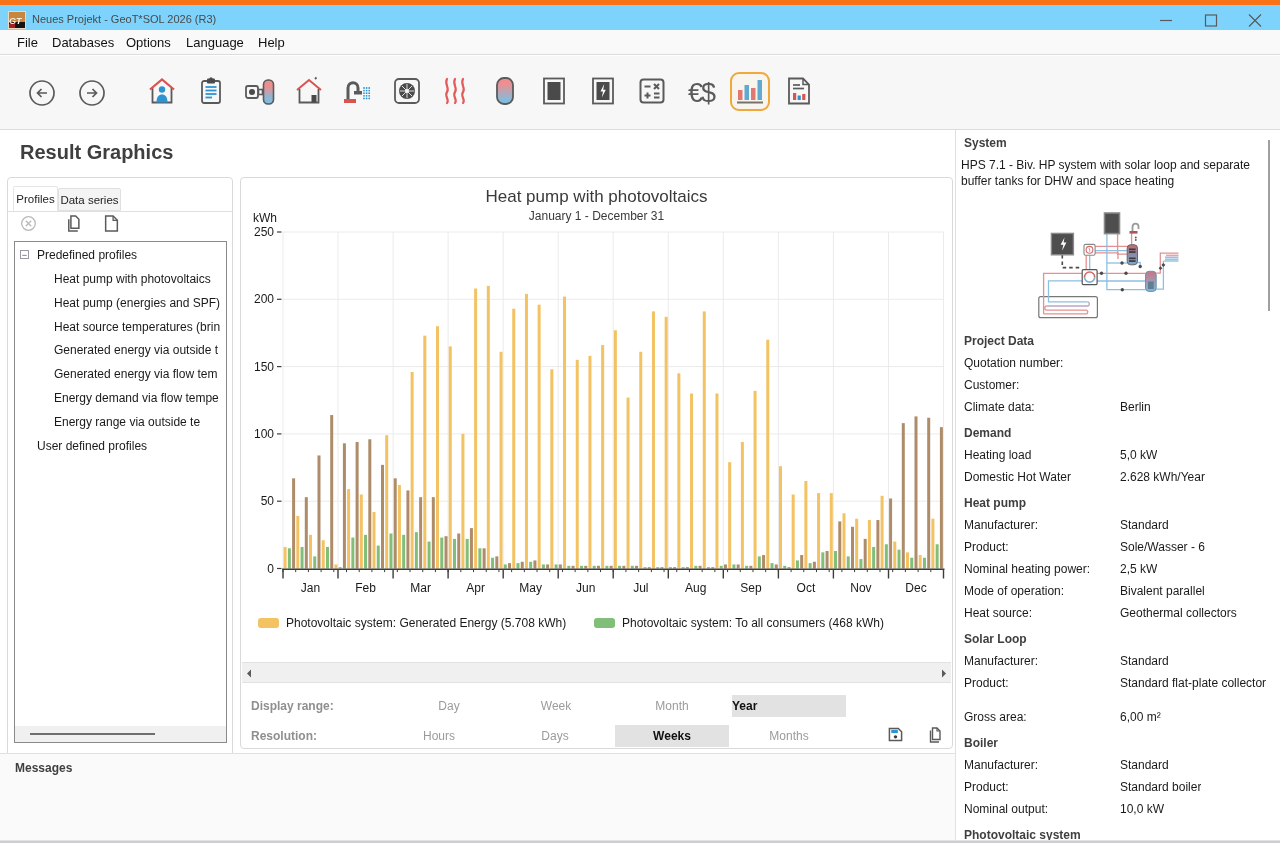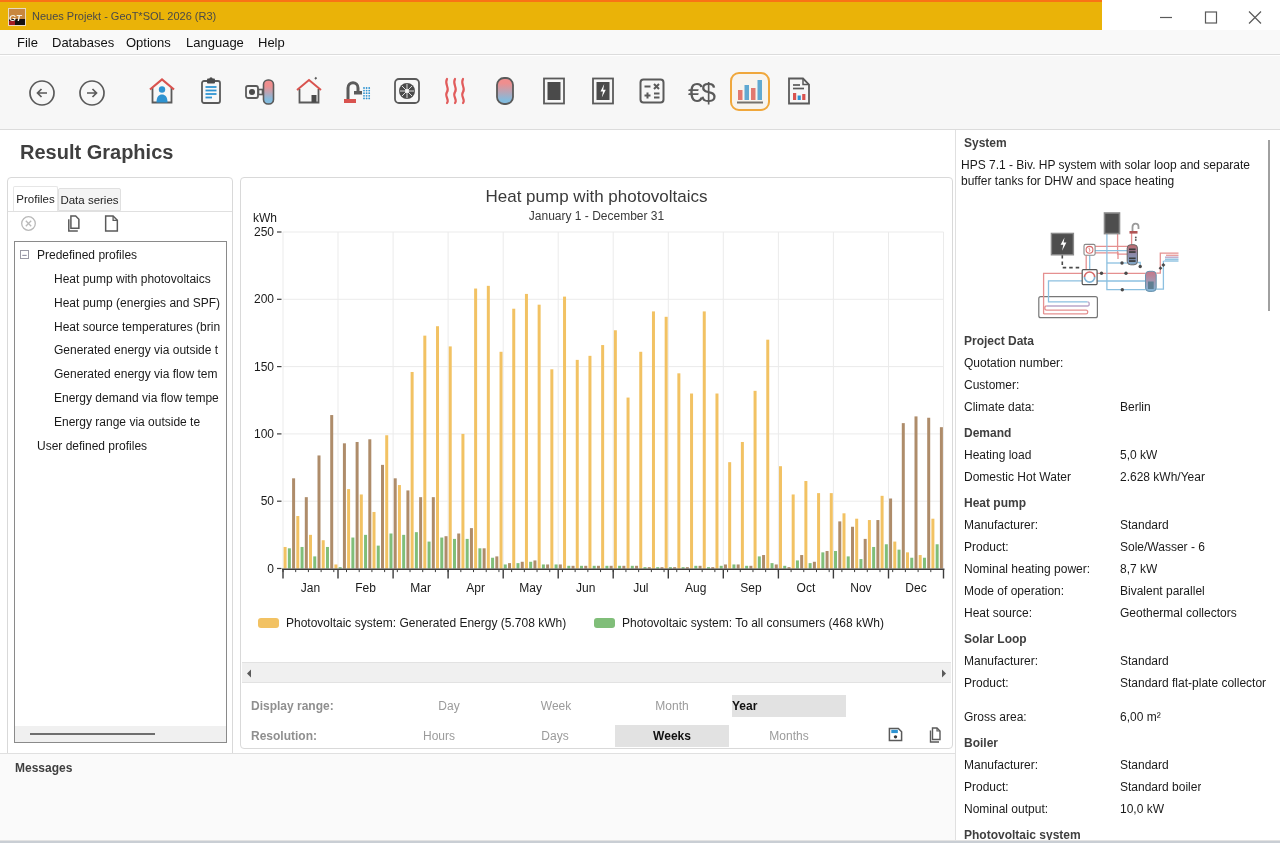--- a/index.html
+++ b/index.html
@@ -1,18 +1,18 @@
 <!DOCTYPE html>
 <html><head><meta charset="utf-8"><style>
 *{margin:0;padding:0;box-sizing:border-box;font-family:"Liberation Sans",sans-serif}
 body{width:1280px;height:843px;overflow:hidden;background:#fff;position:relative}
 .abs{position:absolute}
 </style></head><body>
 
-<div class="abs" style="left:0;top:0;width:1102px;height:30px;background:#eab308;border-top:2px solid #f97316">
+<div class="abs" style="left:0;top:0;width:1280px;height:30px;background:#7dd3fc;border-top:5px solid #f97316">
   <div class="abs" style="left:9px;top:7px;width:16px;height:16px;background:linear-gradient(180deg,#c8873f 0%,#c8873f 60%,#151211 60%,#151211 100%);box-shadow:0 0 0 1px #e8d9c0">
     <div class="abs" style="left:0px;top:4px;font-size:9px;font-style:italic;font-weight:bold;color:#f5f0e8">GT</div>
     <div class="abs" style="left:0;top:12px;width:6px;height:4px;background:#a41e22"></div>
   </div>
   <div class="abs" style="left:32px;top:8px;font-size:11px;color:#494949">Neues Projekt - GeoT*SOL 2026 (R3)</div>
   <svg width="120" height="30" class="abs" style="left:1148px;top:0">
     <line x1="12" y1="15.5" x2="24" y2="15.5" stroke="#5a5a5a" stroke-width="1.2"></line>
     <rect x="57.5" y="10" width="11" height="11" fill="none" stroke="#5a5a5a" stroke-width="1.2"></rect>
     <path d="M101 9.5 L113 21.5 M113 9.5 L101 21.5" stroke="#5a5a5a" stroke-width="1.2"></path>
   </svg>
@@ -595,21 +595,21 @@
 <div style="position:absolute;left:964px;top:448px;font-size:12px;color:#1a1a1a;white-space:nowrap">Heating load</div>
 <div style="position:absolute;left:1120px;top:448px;font-size:12px;color:#1a1a1a;white-space:nowrap;max-width:157px;overflow:hidden">5,0 kW</div>
 <div style="position:absolute;left:964px;top:470px;font-size:12px;color:#1a1a1a;white-space:nowrap">Domestic Hot Water</div>
 <div style="position:absolute;left:1120px;top:470px;font-size:12px;color:#1a1a1a;white-space:nowrap;max-width:157px;overflow:hidden">2.628 kWh/Year</div>
 <div style="position:absolute;left:964px;top:496px;font-size:12px;font-weight:bold;color:#3f3f3f;white-space:nowrap">Heat pump</div>
 <div style="position:absolute;left:964px;top:518px;font-size:12px;color:#1a1a1a;white-space:nowrap">Manufacturer:</div>
 <div style="position:absolute;left:1120px;top:518px;font-size:12px;color:#1a1a1a;white-space:nowrap;max-width:157px;overflow:hidden">Standard</div>
 <div style="position:absolute;left:964px;top:540px;font-size:12px;color:#1a1a1a;white-space:nowrap">Product:</div>
 <div style="position:absolute;left:1120px;top:540px;font-size:12px;color:#1a1a1a;white-space:nowrap;max-width:157px;overflow:hidden">Sole/Wasser - 6</div>
 <div style="position:absolute;left:964px;top:562px;font-size:12px;color:#1a1a1a;white-space:nowrap">Nominal heating power:</div>
-<div style="position:absolute;left:1120px;top:562px;font-size:12px;color:#1a1a1a;white-space:nowrap;max-width:157px;overflow:hidden">8,7 kW</div>
+<div style="position:absolute;left:1120px;top:562px;font-size:12px;color:#1a1a1a;white-space:nowrap;max-width:157px;overflow:hidden">2,5 kW</div>
 <div style="position:absolute;left:964px;top:584px;font-size:12px;color:#1a1a1a;white-space:nowrap">Mode of operation:</div>
 <div style="position:absolute;left:1120px;top:584px;font-size:12px;color:#1a1a1a;white-space:nowrap;max-width:157px;overflow:hidden">Bivalent parallel</div>
 <div style="position:absolute;left:964px;top:606px;font-size:12px;color:#1a1a1a;white-space:nowrap">Heat source:</div>
 <div style="position:absolute;left:1120px;top:606px;font-size:12px;color:#1a1a1a;white-space:nowrap;max-width:157px;overflow:hidden">Geothermal collectors</div>
 <div style="position:absolute;left:964px;top:632px;font-size:12px;font-weight:bold;color:#3f3f3f;white-space:nowrap">Solar Loop</div>
 <div style="position:absolute;left:964px;top:654px;font-size:12px;color:#1a1a1a;white-space:nowrap">Manufacturer:</div>
 <div style="position:absolute;left:1120px;top:654px;font-size:12px;color:#1a1a1a;white-space:nowrap;max-width:157px;overflow:hidden">Standard</div>
 <div style="position:absolute;left:964px;top:676px;font-size:12px;color:#1a1a1a;white-space:nowrap">Product:</div>
 <div style="position:absolute;left:1120px;top:676px;font-size:12px;color:#1a1a1a;white-space:nowrap;max-width:157px;overflow:hidden">Standard flat-plate collector</div>
 <div style="position:absolute;left:964px;top:710px;font-size:12px;color:#1a1a1a;white-space:nowrap">Gross area:</div>

